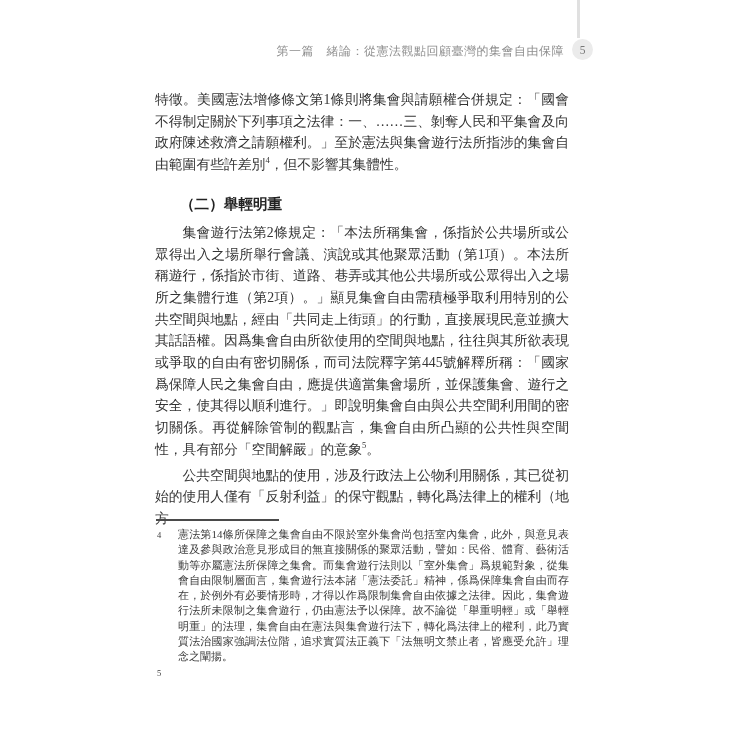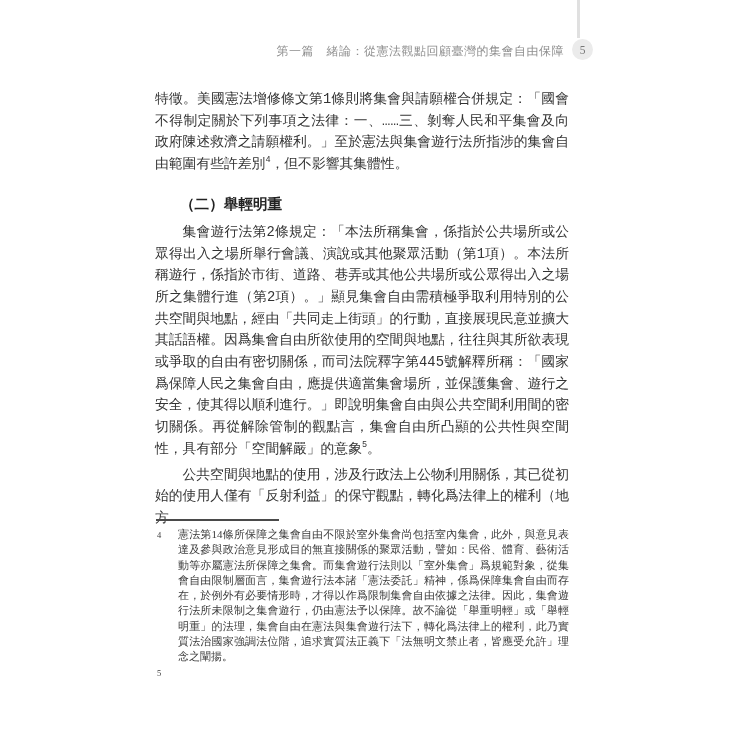--- a/index.html
+++ b/index.html
@@ -8,21 +8,21 @@
   
   .ribbon{position:absolute;left:577px;top:0;width:2.5px;height:38px;background:#e0e0e0;}
   .header{position:absolute;top:39px;right:157px;display:flex;align-items:flex-end;gap:8px;}
   .running-title{font-family:"Liberation Sans","DejaVu Sans",sans-serif;font-size:12px;
                  color:#8e8e8e;letter-spacing:.5px;white-space:nowrap;}
   .badge{width:21px;height:21px;border-radius:50%;background:#ebebeb;color:#777777;
          font-size:11.5px;display:flex;align-items:center;justify-content:center;}
   
   .body-area{position:absolute;left:155px;top:89px;width:414px;font-size:13.8px;
              line-height:21.7px;color:#333333;text-align:justify;text-justify:inter-ideograph;}
-  p.para{margin:0;font-family:Liberation Mono, monospace;}
+  p.para{margin:0;}
   p.para + p.para{margin-top:4px;}
   p.indent{text-indent:27.5px;}
   .section-heading{font-family:"Liberation Sans","DejaVu Sans",sans-serif;font-weight:700;
                    font-size:14.6px;color:#222222;margin:18px 0 8px 25px;line-height:20px;
                    text-align:left;}
   sup.fnref{font-size:8.5px;vertical-align:super;line-height:0;}
   
   .fn-rule{position:absolute;left:156px;top:519px;width:123px;height:1.5px;background:#4a4a4a;}
   .footnotes{position:absolute;left:155px;top:527px;width:414px;font-size:11px;
              line-height:15.3px;color:#3b3b3b;text-align:justify;text-justify:inter-ideograph;}

